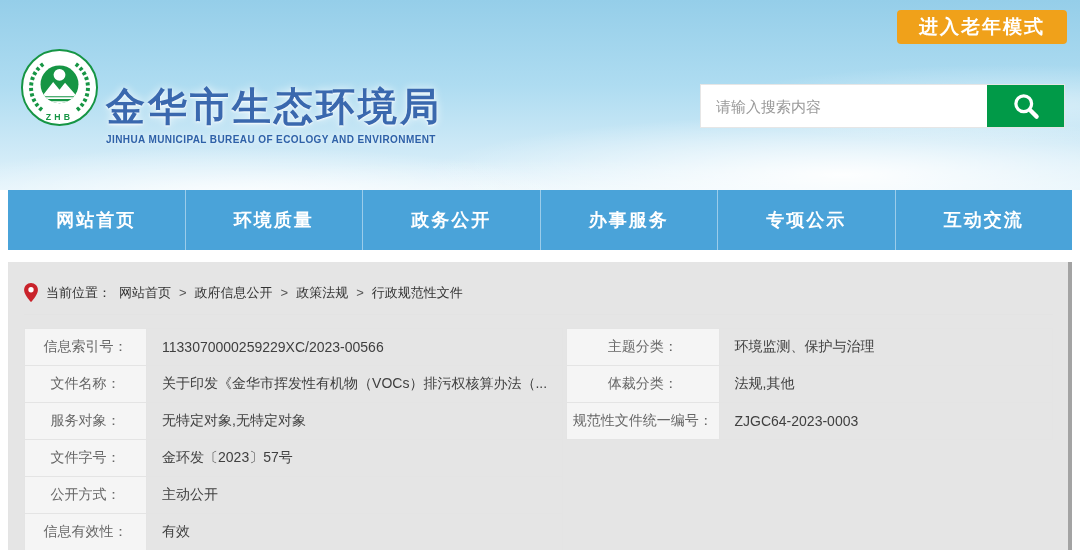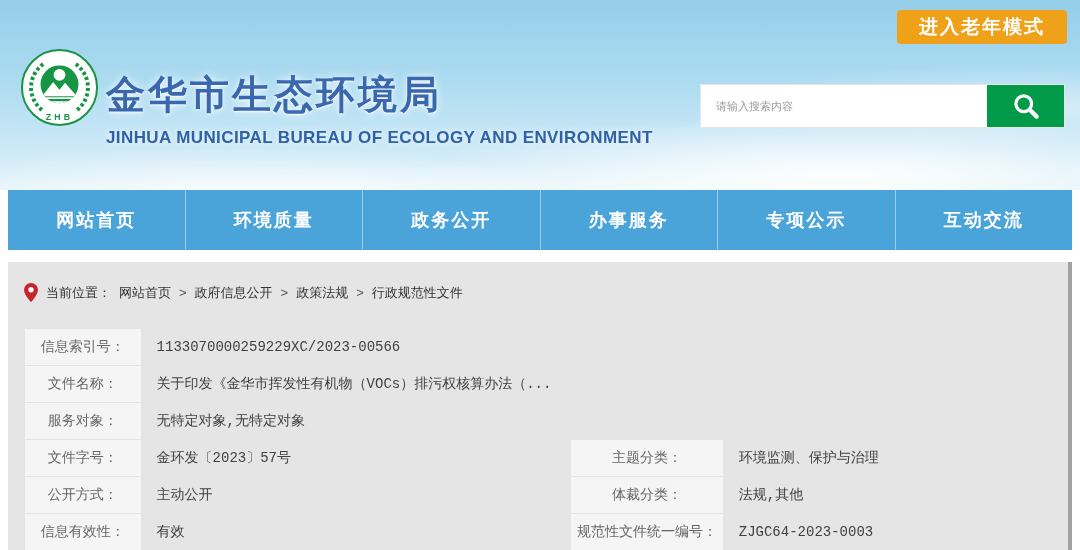--- a/index.html
+++ b/index.html
@@ -18,29 +18,29 @@
       linear-gradient(180deg,#95cee9 0%,#aedcf1 45%,#cfeaf7 80%,#e2f3fb 100%);
   }
 
   .elder-btn { position:absolute; top:10px; right:13px; width:170px; height:34px;
     background:#f0a11a; color:#fff; font-size:19px; font-weight:bold;
     border:none; border-radius:4px; letter-spacing:2px; cursor:pointer;
     display:flex; align-items:center; justify-content:center; }
 
   .logo-wrap { position:absolute; left:20px; top:48px; width:79px; height:79px; cursor:pointer; }
 
-  .title-block { position:absolute; left:106px; top:68px; }
+  .title-block { position:absolute; left:106px; top:80px; }
   .site-title { font-size:39px; font-weight:bold; color:#3a68ae; letter-spacing:3px;
     text-shadow:0 1px 2px rgba(255,255,255,.95), 0 0 9px rgba(255,255,255,.9); }
-  .site-subtitle { margin-top:6px; font-size:17px; font-weight:bold; color:#2e61a8;
+  .site-subtitle { font-size:10px; font-weight:bold; color:#2e61a8;
     letter-spacing:.4px; text-shadow:0 0 6px rgba(255,255,255,.8); }
 
   .search-bar { position:absolute; top:84px; right:15px; width:365px; height:44px;
     display:flex; background:#fff; border:1px solid #e6e6e6; }
-  .search-input { flex:1; border:none; outline:none; padding:0 15px; font-size:11px;
+  .search-input { flex:1; border:none; outline:none; padding:0 15px; font-size:15px;
     color:#555; background:#fff; font-family:inherit; }
   .search-input::placeholder { color:#9a9a9a; }
   .search-btn { width:77px; height:100%; background:#019a48; border:none; cursor:pointer;
     display:flex; align-items:center; justify-content:center; }
 
   
   .nav { margin:0 8px; width:1064px; height:60px; background:#4aa3d9; display:flex; }
   .nav-item { flex:1; display:flex; align-items:center; justify-content:center;
     color:#fff; font-size:18px; font-weight:bold; letter-spacing:2px; cursor:pointer; }
   .nav-item + .nav-item { border-left:1px solid rgba(255,255,255,.45); }
@@ -48,21 +48,21 @@
   
   .main { margin:12px 8px; width:1064px; height:300px; background:#e5e5e5;
     border-left:1px solid #e4e4e4; border-right:4px solid #a3a3a3; padding:0 15px; }
 
   .breadcrumb { display:flex; align-items:center; gap:8px; padding-top:21px;
     font-size:13px; color:#333; }
   .crumb { color:#333; text-decoration:none; cursor:pointer; }
   .crumb-sep { color:#555; }
   .bc-line { margin-top:12px; border-top:1px solid #e3e3e3; }
 
-  .tables { margin-top:13px; display:flex; gap:3px; align-items:flex-end;font-family:Liberation Mono, monospace; }
+  .tables { margin-top:13px; display:flex; gap:3px; align-items:flex-start; }
   table { border-collapse:collapse; table-layout:fixed; }
   td { border:1px solid #e4e4e4; height:37px; font-size:14px; }
   .cell-label { background:#f5f5f5; text-align:center; color:#666; padding:0 4px;
     white-space:nowrap; overflow:hidden; }
   .cell-value { padding:0 15px; color:#404040; white-space:nowrap; overflow:hidden; }
   .t-left  .cell-label { width:152px; } .t-left  .cell-value { width:358px; }
   .t-right .cell-label { width:153px; } .t-right .cell-value { width:360px; }
 </style>
 </head>
 <body>

